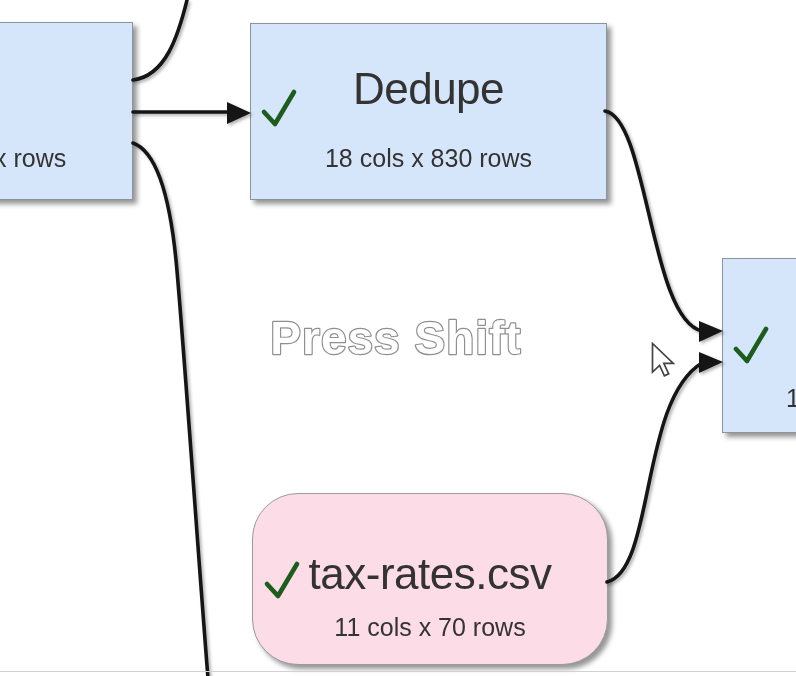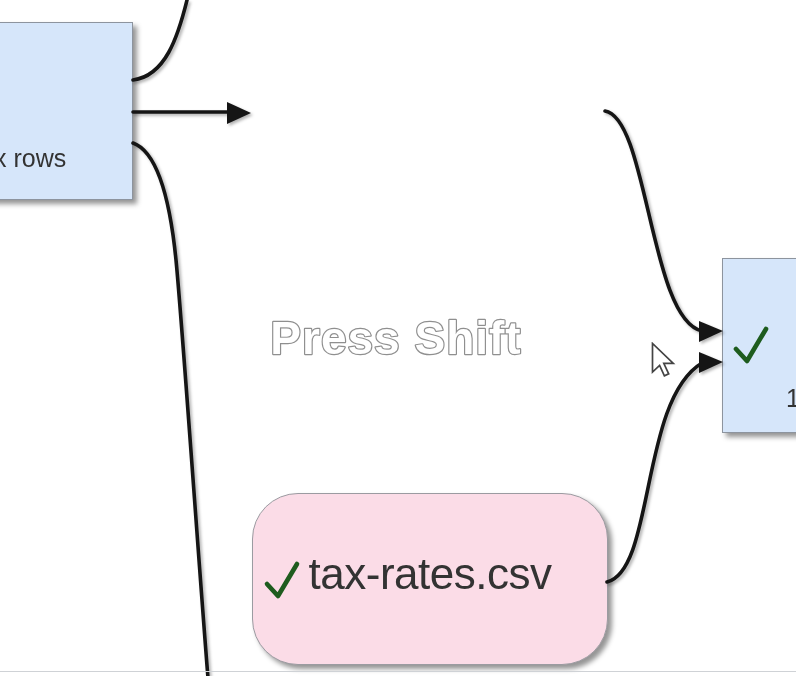--- a/index.html
+++ b/index.html
@@ -83,33 +83,41 @@
 </style>
 </head>
 <body>
 
 <div class="canvas">
 
   <div class="node" style="left:-223px;top:22px;width:356px;height:178px;">
     <div class="node-subtitle node-subtitle--abs" style="left:216px;top:121px;">x rows</div>
   </div>
 
+  <div class="node" style="left:250px;top:23px;width:357px;height:177px;">
+    <svg class="check" style="left:9px;top:64px;" viewBox="0 0 38 42">
+      <polyline points="4,24 15,36 34,4" fill="none" stroke="var(--check-green)" stroke-width="4.6" stroke-linecap="round" stroke-linejoin="round"></polyline>
+    </svg>
+    <div class="node-title" style="top:40px;">Dedupe</div>
+    <div class="node-subtitle" style="top:120px;">18 cols x 830 rows</div>
+  </div>
 
   <div class="node" style="left:722px;top:258px;width:140px;height:175px;">
     <svg class="check" style="left:9px;top:66px;" viewBox="0 0 38 42">
       <polyline points="4,24 15,36 34,4" fill="none" stroke="var(--check-green)" stroke-width="4.6" stroke-linecap="round" stroke-linejoin="round"></polyline>
     </svg>
     <div class="node-subtitle node-subtitle--abs" style="left:63px;top:125px;">1</div>
   </div>
 
   <div class="node node--pink" style="left:252px;top:493px;width:356px;height:172px;">
     <svg class="check" style="left:10px;top:66px;" viewBox="0 0 38 42">
       <polyline points="4,24 15,36 34,4" fill="none" stroke="var(--check-green)" stroke-width="4.6" stroke-linecap="round" stroke-linejoin="round"></polyline>
     </svg>
     <div class="node-title" style="top:55px;">tax-rates.csv</div>
+    <div class="node-subtitle" style="top:119px;">11 cols x 70 rows</div>
   </div>
 
   <svg class="connectors" width="796" height="676" viewBox="0 0 796 676">
     <g fill="none" stroke="var(--connector)" stroke-width="3.6" stroke-linecap="round">
       <path d="M133,80 C165,76 178,38 188,-4"></path>
       <path d="M133,112 L232,112"></path>
       <path d="M133,143 C158,152 170,200 176,260 C182,320 200,580 208,678"></path>
       <path d="M605,111 C648,118 650,320 702,331"></path>
       <path d="M607,582 C655,570 640,400 702,363"></path>
     </g>

